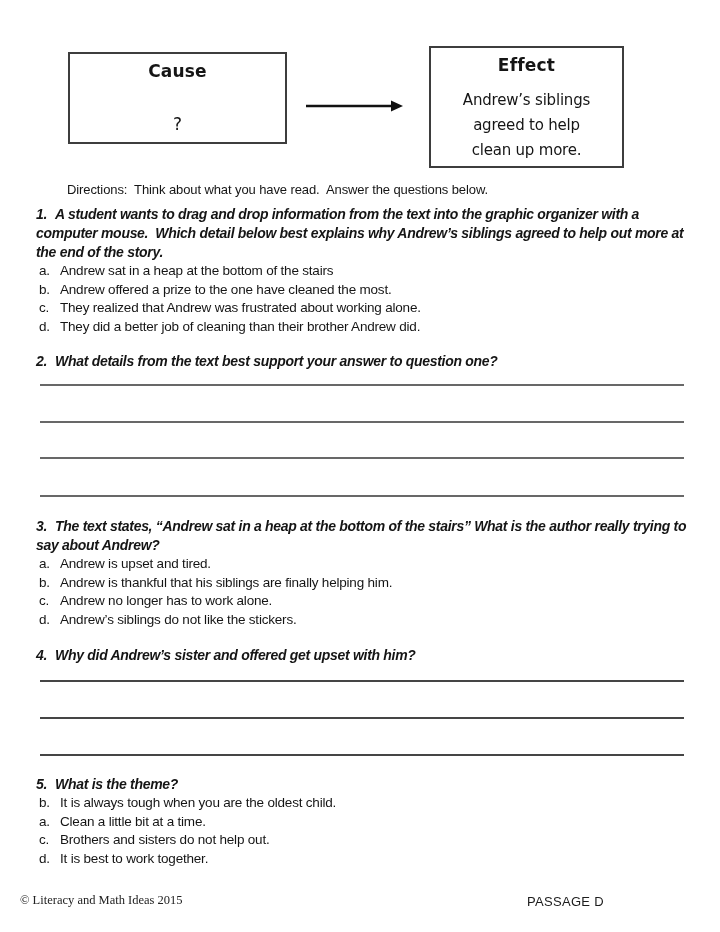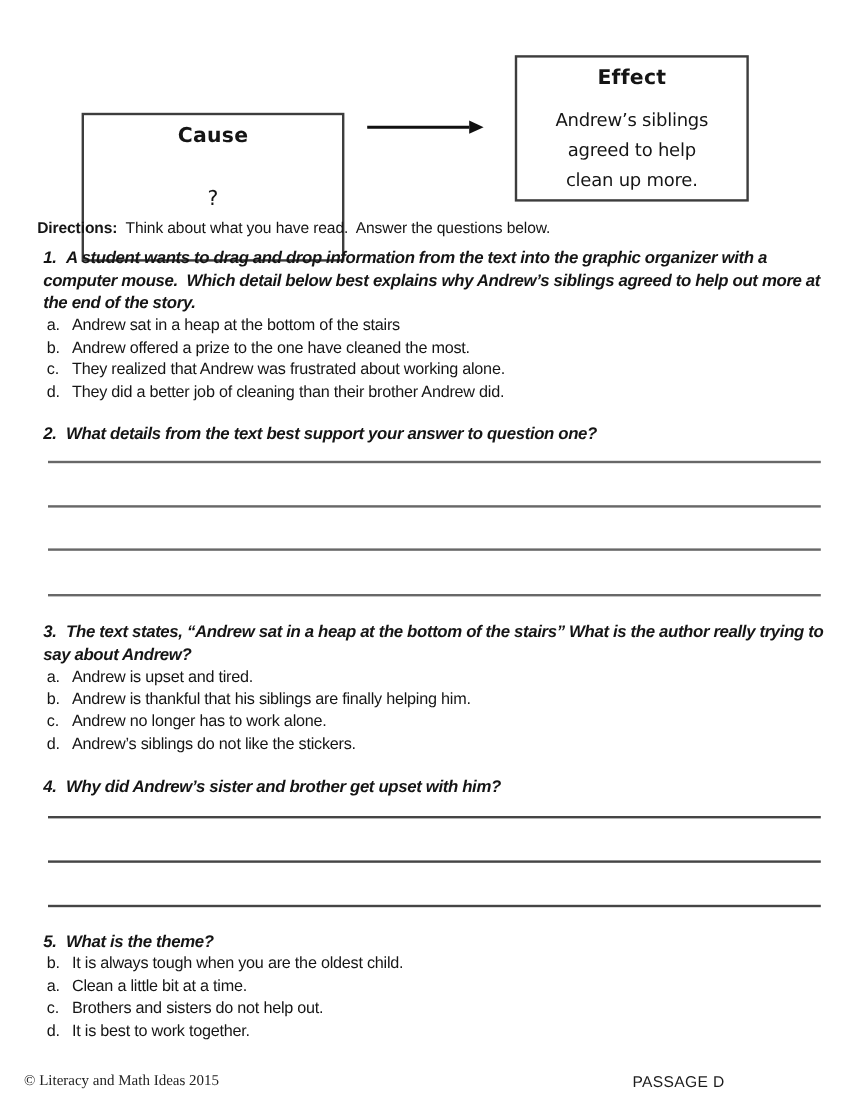--- a/index.html
+++ b/index.html
@@ -9,32 +9,32 @@
     font-family:"Liberation Sans", sans-serif;
     color:#151515;
     position:relative;
     overflow:hidden;
   }
   .page { position:absolute; left:0; top:0; width:720px; height:932px; background:#ffffff; }
 
   
   .org-box { position:absolute; border:2px solid #3d3d3d; background:#ffffff;
              font-family:"DejaVu Sans", sans-serif; text-align:center; }
-  .cause-box  { left:68px;  top:52px; width:219px; height:124px;margin-top:42px; }
+  .cause-box  { left:68px;  top:52px; width:219px; height:92px; }
   .effect-box { left:429px; top:46px; width:195px; height:122px; }
   .box-title { position:absolute; left:0; width:100%; top:7px; font-size:17px; font-weight:bold;
                letter-spacing:0.2px; }
   .cause-content { position:absolute; left:0; width:100%; top:60px; font-size:17px; }
   .effect-content { position:absolute; left:0; width:100%; top:40px; font-size:15px;
                     line-height:25px; padding:0 24px; letter-spacing:-0.2px; }
   .arrow-svg { position:absolute; left:303px; top:97px; }
 
   
   .directions { position:absolute; left:31px; top:182px; font-size:13px; letter-spacing:-0.1px; }
-  .directions .lbl { font-weight:bold; }
+  .directions .lbl { font-weight:normal;margin-left:36px; }
   .pre { white-space:pre-wrap; }
 
   
   .question { position:absolute; left:36px; width:656px; }
   .q1 { top:205px; }
   .q2 { top:352px; }
   .q3 { top:517px; }
   .q4 { top:646px; }
   .q5 { top:775px; }
   .prompt { font-weight:bold; font-size:14px; line-height:19px; letter-spacing:-0.3px;font-style:italic; }
@@ -95,21 +95,21 @@
 
   <div class="question q3">
     <div class="prompt"><span class="qnum">3.</span><span class="pre">The text states, “Andrew sat in a heap at the bottom of the stairs” What is the author really trying to say about Andrew?</span></div>
     <div class="option"><span class="letter">a.</span><span class="pre">Andrew is upset and tired.</span></div>
     <div class="option"><span class="letter">b.</span><span class="pre">Andrew is thankful that his siblings are finally helping him.</span></div>
     <div class="option"><span class="letter">c.</span><span class="pre">Andrew no longer has to work alone.</span></div>
     <div class="option"><span class="letter">d.</span><span class="pre">Andrew’s siblings do not like the stickers.</span></div>
   </div>
 
   <div class="question q4">
-    <div class="prompt"><span class="qnum">4.</span><span class="pre">Why did Andrew’s sister and brother get upset with him?</span></div>
+    <div class="prompt"><span class="qnum">4.</span><span class="pre">Why did Andrew’s sister and offered get upset with him?</span></div>
   </div>
   <div class="answer-line dark al5"></div>
   <div class="answer-line dark al6"></div>
   <div class="answer-line dark al7"></div>
 
   <div class="question q5">
     <div class="prompt"><span class="qnum">5.</span><span class="pre">What is the theme?</span></div>
     <div class="option"><span class="letter">b.</span><span class="pre">It is always tough when you are the oldest child.</span></div>
     <div class="option"><span class="letter">a.</span><span class="pre">Clean a little bit at a time.</span></div>
     <div class="option"><span class="letter">c.</span><span class="pre">Brothers and sisters do not help out.</span></div>

